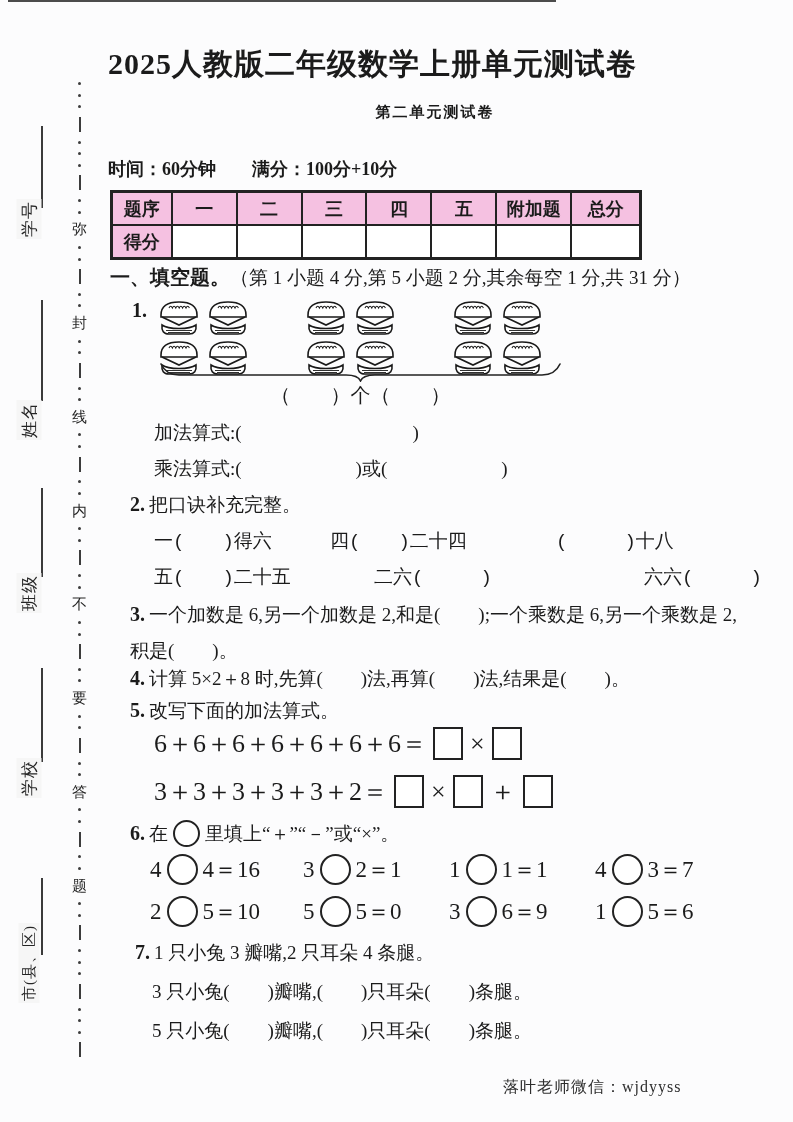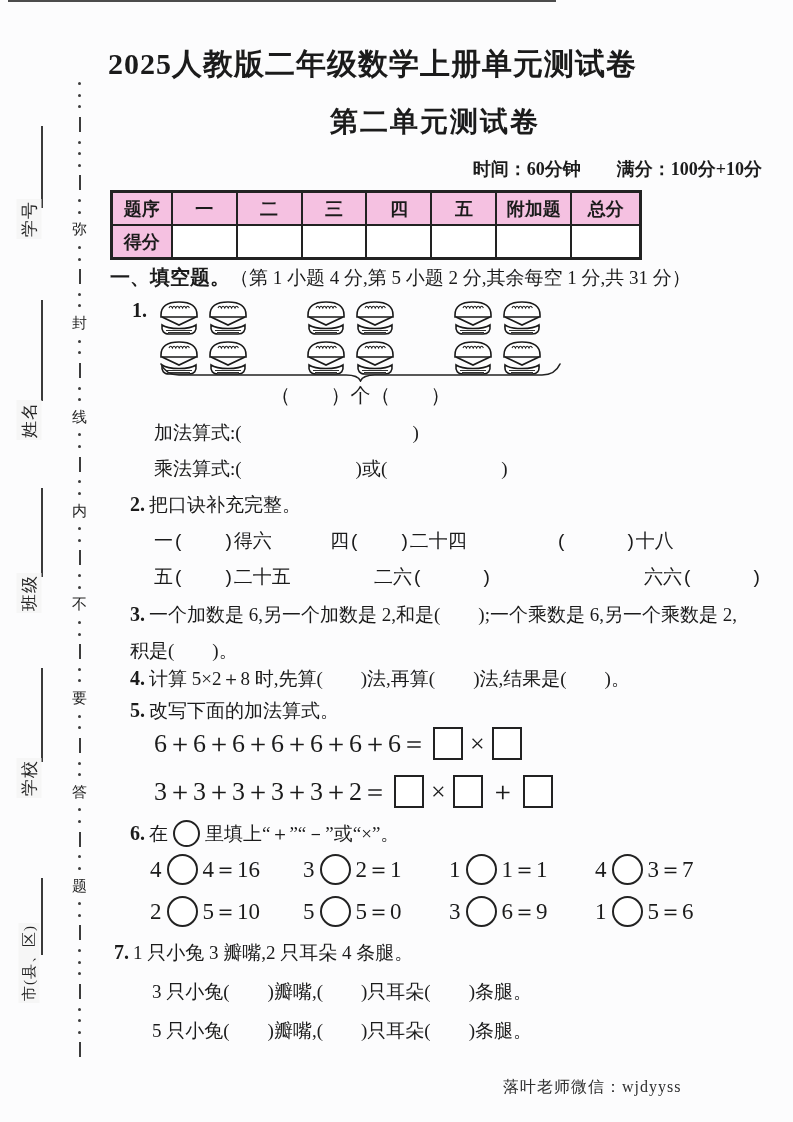--- a/index.html
+++ b/index.html
@@ -25,22 +25,22 @@
     position:absolute; left:71px; top:82px; height:976px; width:17px;
     display:flex; flex-direction:column; align-items:center; justify-content:space-between;
   }
   .seal-dash { width:2px; height:15px; background:#3c3c3c; }
   .seal-dot  { width:3px; height:3px; border-radius:50%; background:#3c3c3c; }
   .seal-char { font-size:15px; line-height:1; color:#242424; }
 
   
   .main { position:absolute; left:108px; top:0; width:654px; height:1122px; }
   .title    { position:absolute; top:44px; left:0; width:100%; text-align:left; font-size:30px; font-weight:bold; letter-spacing:1px; }
-  .subtitle { position:absolute; top:103px; left:0; width:100%; text-align:center; font-size:28px; font-weight:bold; letter-spacing:2px; }
-  .meta     { position:absolute; top:157px; left:0; width:100%; text-align:right; font-size:18px; font-weight:bold; }
+  .subtitle { position:absolute; top:103px; left:0; width:100%; text-align:center; font-size:15px; font-weight:bold; letter-spacing:2px; }
+  .meta     { position:absolute; top:157px; left:0; width:100%; text-align:left; font-size:18px; font-weight:bold; }
 
   .score-table {
     position:absolute; top:190px; left:2px; width:532px;
     display:grid; grid-template-columns:11.3% 12.3% 12.3% 12.3% 12.3% 12.3% 14.2% auto;
     border:2.5px solid #222; font-family:Liberation Sans, sans-serif;
   }
   .cell { border:1px solid #222; height:33px; display:flex; align-items:center; justify-content:center;
           font-size:18px; background:#fff; }
   .cell.head { font-weight:bold; }
 
@@ -61,21 +61,21 @@
   .q2-head { top:492px; left:22px; }
   .q2-row { position:absolute; left:46px; display:flex; font-size:19px; white-space:nowrap;font-family:Liberation Mono, monospace; }
   .q2-row1 { top:528px; } .q2-row2 { top:564px;gap:44px; }
   .q2-row span:nth-child(1){ width:176px; } .q2-row span:nth-child(2){ width:226px; }
 
   .q-wrap { position:absolute; left:22px; width:616px; font-size:19px; line-height:36px; }
   .q-wrap .qtext { }
   .q3 { top:596px; }
   .q4 { top:660px; }
   .q5-head { top:698px; left:22px; }
-  .q7-1 { top:940px; left:6px; }
+  .q7-1 { top:940px; left:27px; }
   .q7-2 { top:979px; left:44px; }
   .q7-3 { top:1018px; left:44px; }
 
   .q5-eq { position:absolute; left:46px; display:flex; align-items:center; font-size:26px; }
   .q5-eq1 { top:726px; } .q5-eq2 { top:774px; }
   .abox { width:30px; height:33px; border:2px solid #222; display:inline-block; margin:0 6px; background:#fff; }
   .eqop { margin:0 1px; }
 
   .q6-head { top:820px; left:22px; display:flex; align-items:center; }
   .op-circle { width:31px; height:31px; border:2px solid #222; border-radius:50%; display:inline-block;

